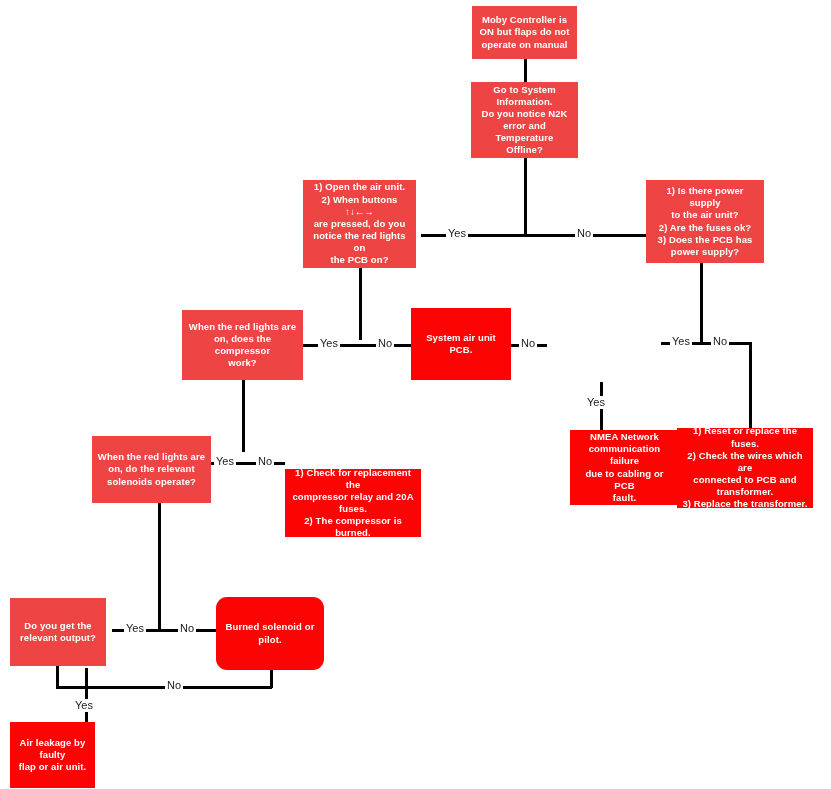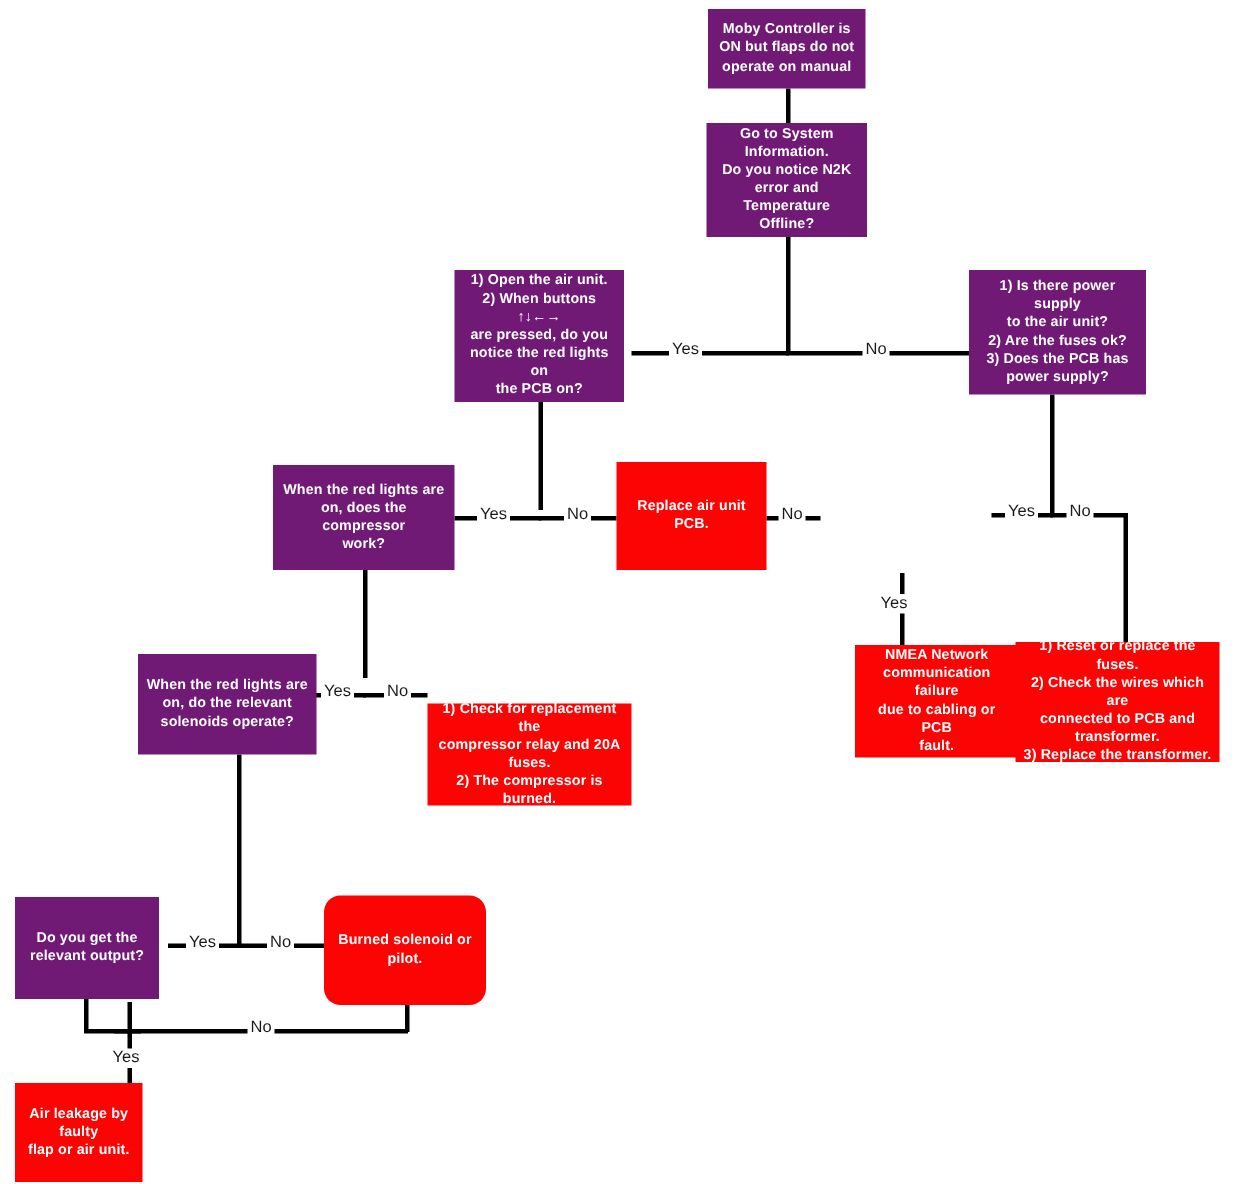--- a/index.html
+++ b/index.html
@@ -22,21 +22,21 @@
     align-items: center;
     justify-content: center;
     text-align: center;
     font-size: 9.5px;
     font-weight: bold;
     line-height: 1.28;
     color: #ffffff;
     padding: 3px 4px;
     letter-spacing: 0.1px;
   }
-  .node.decision { background: #701a75; }
+  .node.decision { background: #ef4444; }
   .node.terminal { background: #fc0404; }
   .node span { display: block; white-space: pre-line; }
 
   .edge {
     position: absolute;
     background: #000000;
   }
   .edge.h { height: 3px; }
   .edge.v { width: 3px; }
 
@@ -119,21 +119,21 @@
 power supply?</span>
   </div>
 
   <div class="node decision" style="left:182px; top:310px; width:121px; height:70px;">
     <span>When the red lights are
 on, does the compressor
 work?</span>
   </div>
 
   <div class="node terminal" style="left:411px; top:308px; width:100px; height:72px;">
-    <span>Replace air unit PCB.</span>
+    <span>System air unit PCB.</span>
   </div>
 
 
   <div class="node decision" style="left:92px; top:436px; width:119px; height:67px;">
     <span>When the red lights are
 on, do the relevant
 solenoids operate?</span>
   </div>
 
   <div class="node terminal" style="left:285px; top:448px; width:136px; height:68px;margin-top:21px;">

